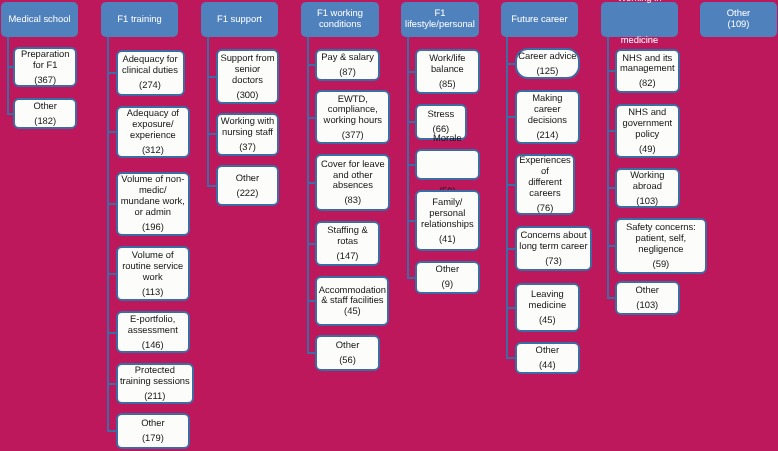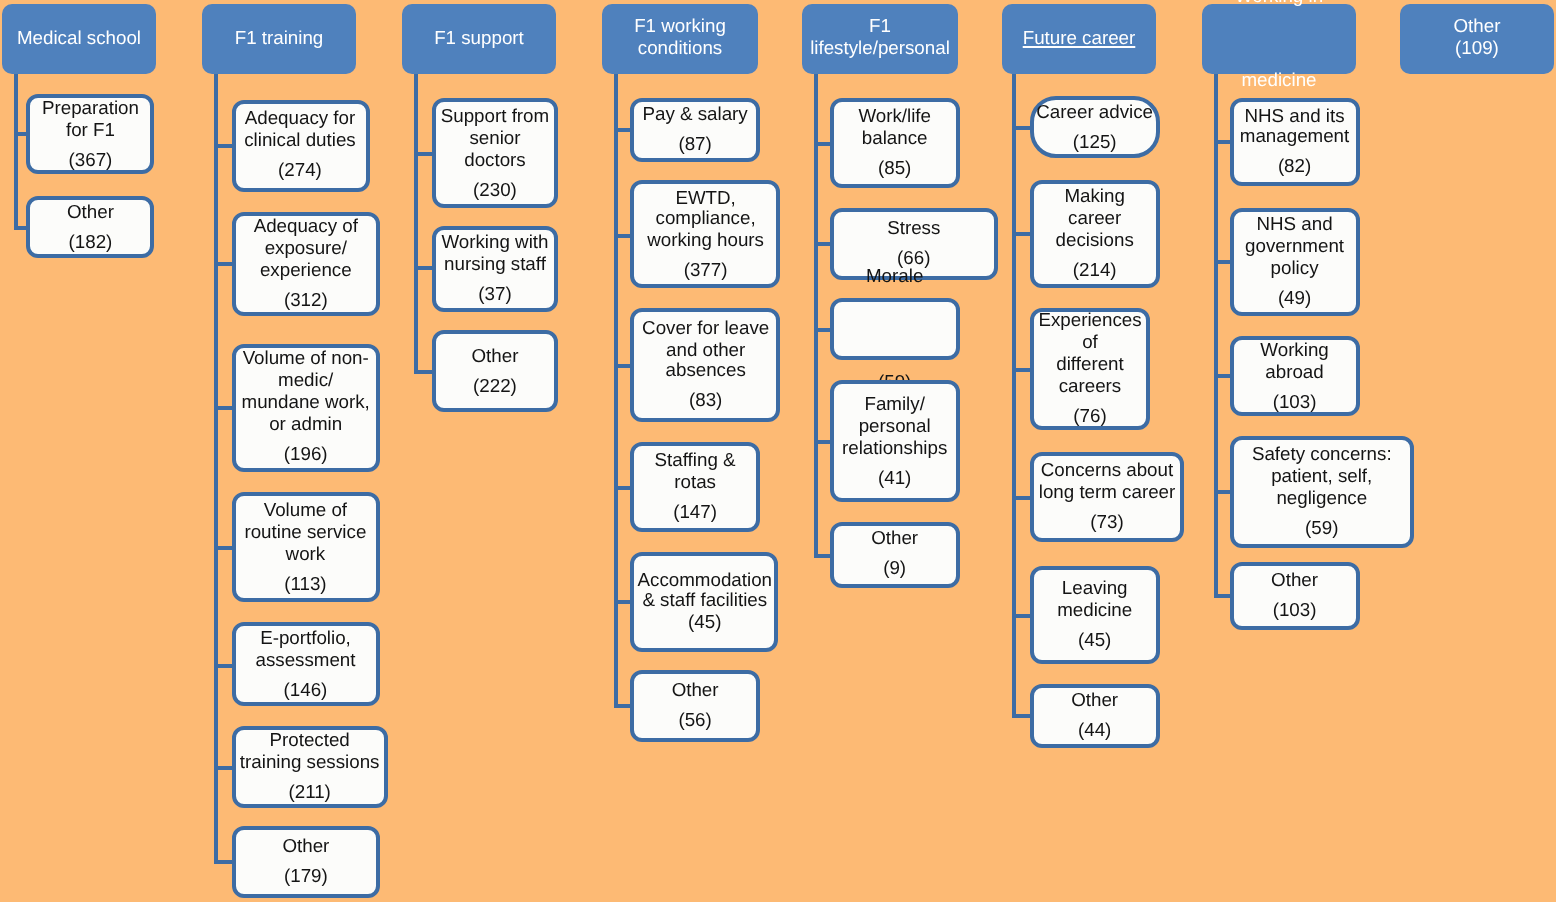--- a/index.html
+++ b/index.html
@@ -1,21 +1,21 @@
 <!DOCTYPE html>
 <html><head>
 <meta charset="utf-8">
 <title>Themes diagram</title>
 <style>
   html,body{margin:0;padding:0;}
   body{width:778px;height:451px;background:#ffffff;
        font-family:"Liberation Sans",sans-serif;
        -webkit-font-smoothing:antialiased;
        text-rendering:geometricPrecision;}
-  #stage{position:relative;width:778px;height:451px;overflow:hidden;background:#fdba74;}
+  #stage{position:relative;width:778px;height:451px;overflow:hidden;background:#be185d;}
   .col{position:absolute;top:0;left:0;}
   .hdr{position:absolute;box-sizing:border-box;border-radius:5px;
        background:#4f81bd;color:#ffffff;text-align:center;
        display:flex;flex-direction:column;align-items:center;justify-content:center;
        font-size:9.4px;line-height:10.85px;}
   .trunk{position:absolute;background:#3d6ca4;width:2px;}
   .stub{position:absolute;background:#3d6ca4;height:2px;}
   .node{position:absolute;box-sizing:border-box;border:2px solid #3d6ca4;
         border-radius:6px;background:#fcfcfa;color:#141414;text-align:center;
         font-size:9.4px;line-height:10.85px;
@@ -98,21 +98,21 @@
   <div class="col">
     <div class="hdr" style="left:201px;top:1.7px;width:77px;height:35.3px;">
         <span>F1 support</span>
       </div>
     <div class="trunk" style="left:207.0px;top:37px;height:148.6px;"></div>
     <div class="stub" style="left:207.0px;top:75.9px;width:8.9px;"></div>
     <div class="node" style="left:215.9px;top:49.0px;width:63.2px;height:55.3px;">
         <span>Support from</span>
         <span>senior</span>
         <span>doctors</span>
-        <span class="cnt">(230)</span>
+        <span class="cnt">(300)</span>
       </div>
     <div class="stub" style="left:207.0px;top:133.3px;width:8.9px;"></div>
     <div class="node" style="left:215.9px;top:112.6px;width:63.2px;height:43.1px;">
         <span>Working with</span>
         <span>nursing staff</span>
         <span class="cnt">(37)</span>
       </div>
     <div class="stub" style="left:207.0px;top:184.8px;width:8.9px;"></div>
     <div class="node" style="left:215.9px;top:165.2px;width:63.2px;height:40.9px;">
         <span>Other</span>
@@ -168,21 +168,21 @@
         <span>lifestyle/personal</span>
       </div>
     <div class="trunk" style="left:406.9px;top:37px;height:240.3px;"></div>
     <div class="stub" style="left:406.9px;top:70.9px;width:8.0px;"></div>
     <div class="node" style="left:414.9px;top:49.0px;width:64.9px;height:45.3px;">
         <span>Work/life</span>
         <span>balance</span>
         <span class="cnt">(85)</span>
       </div>
     <div class="stub" style="left:406.9px;top:121.2px;width:8.0px;"></div>
-    <div class="node" style="left:414.9px;top:104.0px;width:84px;height:36.1px;">
+    <div class="node" style="left:414.9px;top:104.0px;width:52px;height:36.1px;">
         <span>Stress</span>
         <span class="cnt">(66)</span>
       </div>
     <div class="stub" style="left:406.9px;top:164.0px;width:8.0px;"></div>
     <div class="node" style="left:414.9px;top:149.4px;width:64.9px;height:30.9px;gap:38px;">
         <span>Morale</span>
         <span class="cnt">(59)</span>
       </div>
     <div class="stub" style="left:406.9px;top:219.9px;width:8.0px;"></div>
     <div class="node" style="left:414.9px;top:190.2px;width:64.9px;height:61.1px;">
@@ -191,21 +191,21 @@
         <span>relationships</span>
         <span class="cnt">(41)</span>
       </div>
     <div class="stub" style="left:406.9px;top:276.5px;width:8.0px;"></div>
     <div class="node" style="left:414.9px;top:260.9px;width:64.9px;height:32.9px;">
         <span>Other</span>
         <span class="cnt">(9)</span>
       </div>
   </div>
   <div class="col">
-    <div class="hdr" style="left:501px;top:1.7px;width:77px;height:35.3px;text-decoration:underline;">
+    <div class="hdr" style="left:501px;top:1.7px;width:77px;height:35.3px;">
         <span>Future career</span>
       </div>
     <div class="trunk" style="left:506.2px;top:37px;height:321.0px;"></div>
     <div class="stub" style="left:506.2px;top:62.8px;width:8.8px;"></div>
     <div class="node" style="left:515.0px;top:48.2px;width:64.7px;height:30.8px;border-radius:13px;">
         <span>Career advice</span>
         <span class="cnt">(125)</span>
       </div>
     <div class="stub" style="left:506.2px;top:116.4px;width:8.8px;"></div>
     <div class="node" style="left:515.0px;top:90.1px;width:64.7px;height:54.2px;">

